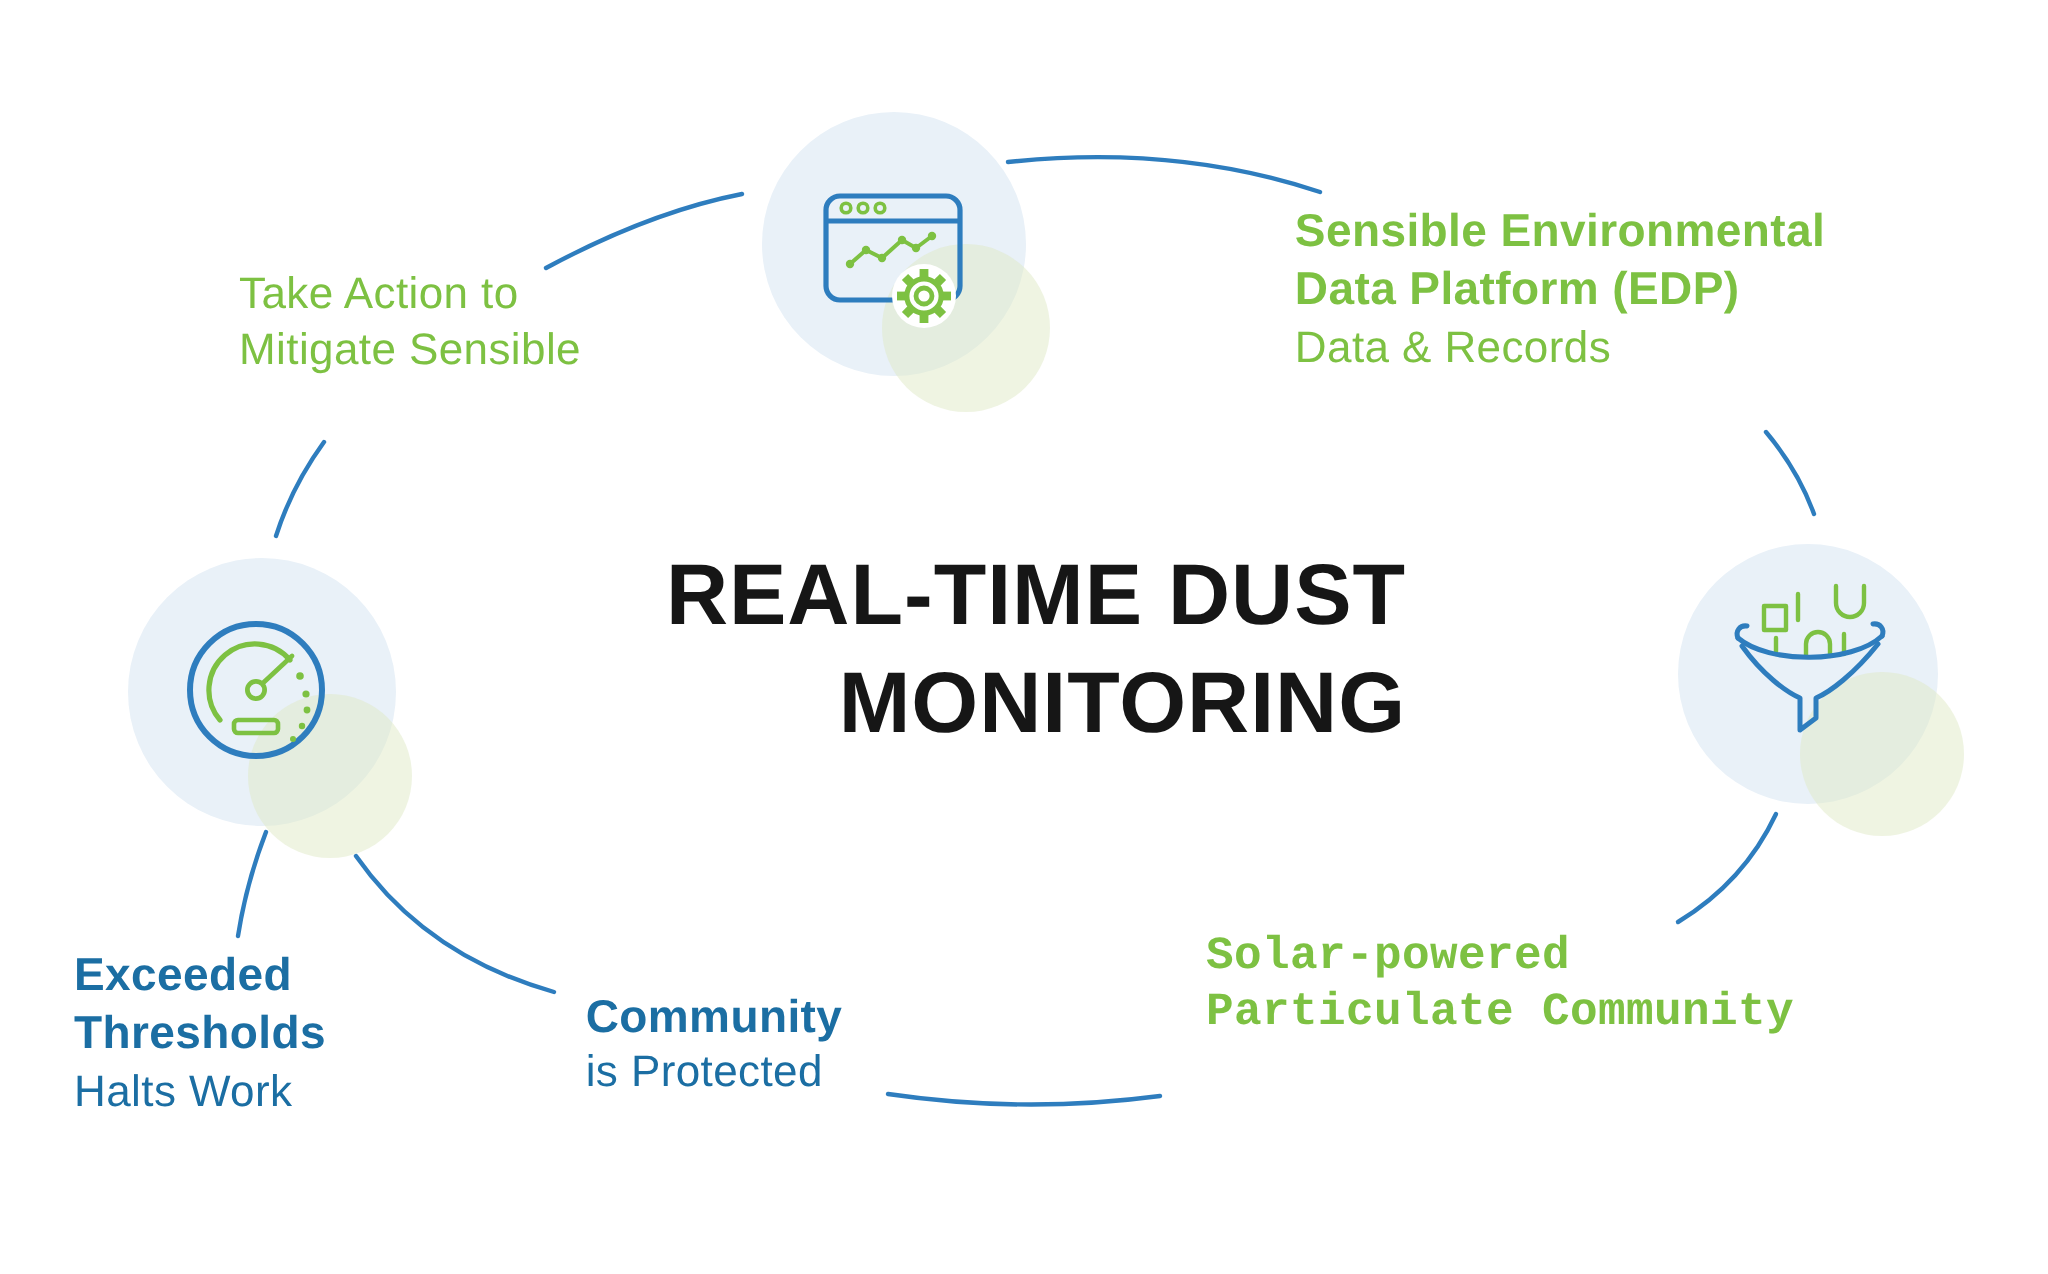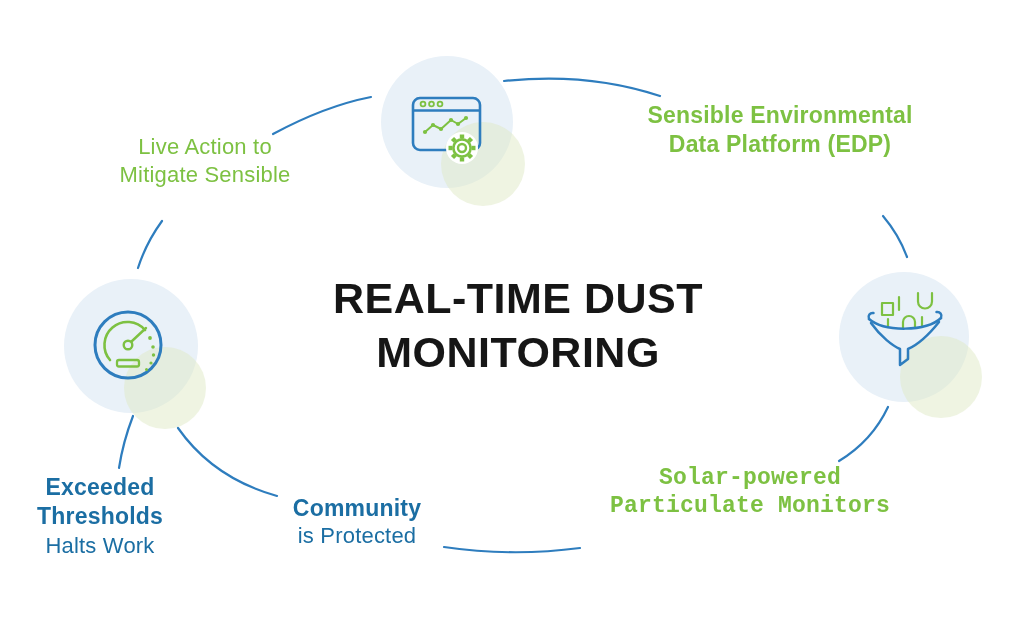--- a/index.html
+++ b/index.html
@@ -14,29 +14,29 @@
 
   svg.connectors { position:absolute; left:0; top:0; pointer-events:none; }
   .connector { stroke:var(--line-blue,#2E7DBE); stroke-width:2.2; fill:none; stroke-linecap:round; }
 
   .icon-wrap { position:absolute; }
   .stroke-blue  { stroke:var(--icon-blue,#2E7DBE); fill:none; }
   .stroke-green { stroke:var(--icon-green,#7DC142); fill:none; }
   .fill-green   { fill:var(--icon-green,#7DC142); stroke:none; }
   .mask-white   { fill:#ffffff; stroke:none; }
 
-  .node { position:absolute; transform:translateX(-50%); text-align:center; white-space:nowrap; letter-spacing:.2px; }
+  .node { position:absolute; transform:translateX(-50%); white-space:nowrap; letter-spacing:.2px; }
   .node .nh { font-weight:bold; font-size:23px; line-height:28px; }
   .node .nl { font-weight:normal; font-size:22px; line-height:28px; }
   .node.lh29 .nh, .node.lh29 .nl { line-height:29px; }
   .node.green { color:var(--green-text,#7DC142); }
   .node.blue  { color:var(--blue-text,#1B6EA3); }
 
   .main-title {
-    position:absolute; transform:translateX(-50%); text-align:center; white-space:nowrap;
+    position:absolute; transform:translateX(-50%); text-align:right; white-space:nowrap;
     color:var(--title-color,#161616); font-weight:bold; font-size:43px; line-height:54px; letter-spacing:.5px;
   }
 </style>
 </head>
 <body>
 
 <div class="stage">
 
   <div class="bgc blue" style="left:381px; top:56px;  width:132px; height:132px;"></div>
   <div class="bgc green" style="left:441px; top:122px; width:84px;  height:84px;"></div>
@@ -127,32 +127,33 @@
       </g>
     </svg>
   </div>
 
   <div class="main-title" style="left:518px; top:271px;">
     <div>REAL-TIME DUST</div>
     <div>MONITORING</div>
   </div>
 
   <div class="node green" style="left:205px; top:133px;">
-    <div class="nl">Live Action to</div>
+    <div class="nl">Take Action to</div>
     <div class="nl">Mitigate Sensible</div>
   </div>
 
   <div class="node green lh29" style="left:780px; top:101px;">
     <div class="nh">Sensible Environmental</div>
     <div class="nh">Data Platform (EDP)</div>
+    <div class="nl">Data &amp; Records</div>
   </div>
 
   <div class="node green" style="left:750px; top:464px;font-family:Liberation Mono, monospace;">
     <div class="nh">Solar-powered</div>
-    <div class="nh">Particulate Monitors</div>
+    <div class="nh">Particulate Community</div>
   </div>
 
   <div class="node blue" style="left:357px; top:494px;">
     <div class="nh">Community</div>
     <div class="nl">is Protected</div>
   </div>
 
   <div class="node blue lh29" style="left:100px; top:473px;">
     <div class="nh">Exceeded</div>
     <div class="nh">Thresholds</div>

